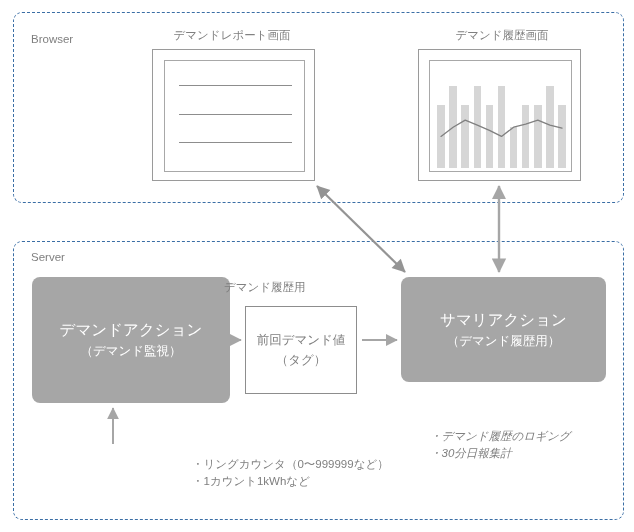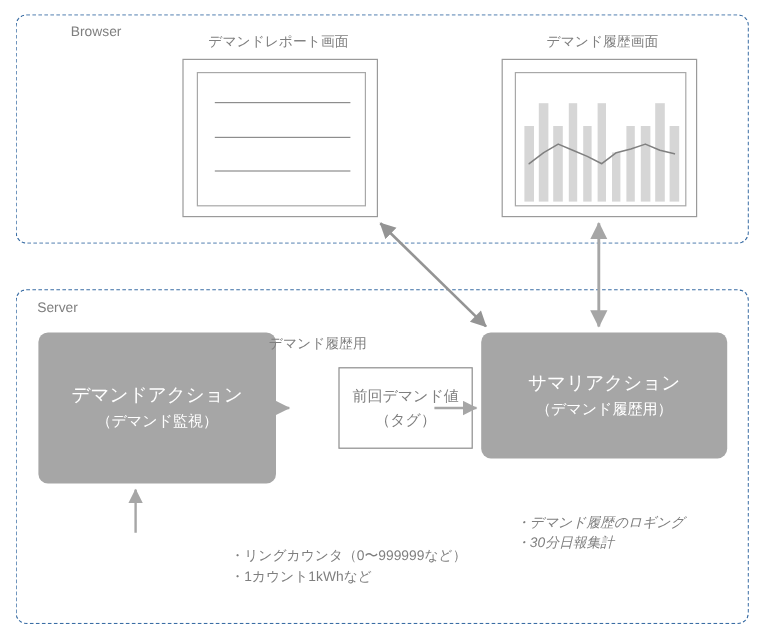--- a/index.html
+++ b/index.html
@@ -29,21 +29,21 @@
   #zone-browser { left: 13px;  top: 12px;  width: 611px; height: 191px; }
   #zone-server  { left: 13px;  top: 241px; width: 611px; height: 279px; }
 
   .zone-label {
     position: absolute;
     color: #7f7f7f;
     font-size: 11.5px;
     line-height: 14px;
     white-space: nowrap;
   }
-  #label-browser { left: 31px; top: 20px; margin-left: 28px; }
+  #label-browser { left: 31px; top: 32px; }
   #label-server  { left: 31px; top: 250px; }
 
   
   .screen-caption {
     position: absolute;
     color: #7f7f7f;
     font-size: 11.5px;
     line-height: 14px;
     white-space: nowrap;
     text-align: center;
@@ -118,21 +118,21 @@
     color: #7f7f7f;
     display: flex;
     flex-direction: column;
     align-items: center;
     justify-content: center;
     text-align: center;
   }
   .plain-line-1 { font-size: 12.5px; line-height: 20px; }
   .plain-line-2 { font-size: 12.5px; line-height: 20px; }
 
-  #box-prev-demand { left: 245px; top: 306px; width: 112px; height: 68px; margin-left: 37px; }
+  #box-prev-demand { left: 245px; top: 306px; width: 112px; height: 88px; }
   #box-power       { left: 43px;  top: 447px; width: 143px; height: 62px; }
   #box-power .plain-line-1 { font-size: 13px; }
 
   
   .annot {
     position: absolute;
     color: #7f7f7f;
     font-size: 11.5px;
     line-height: 17px;
     white-space: nowrap;

